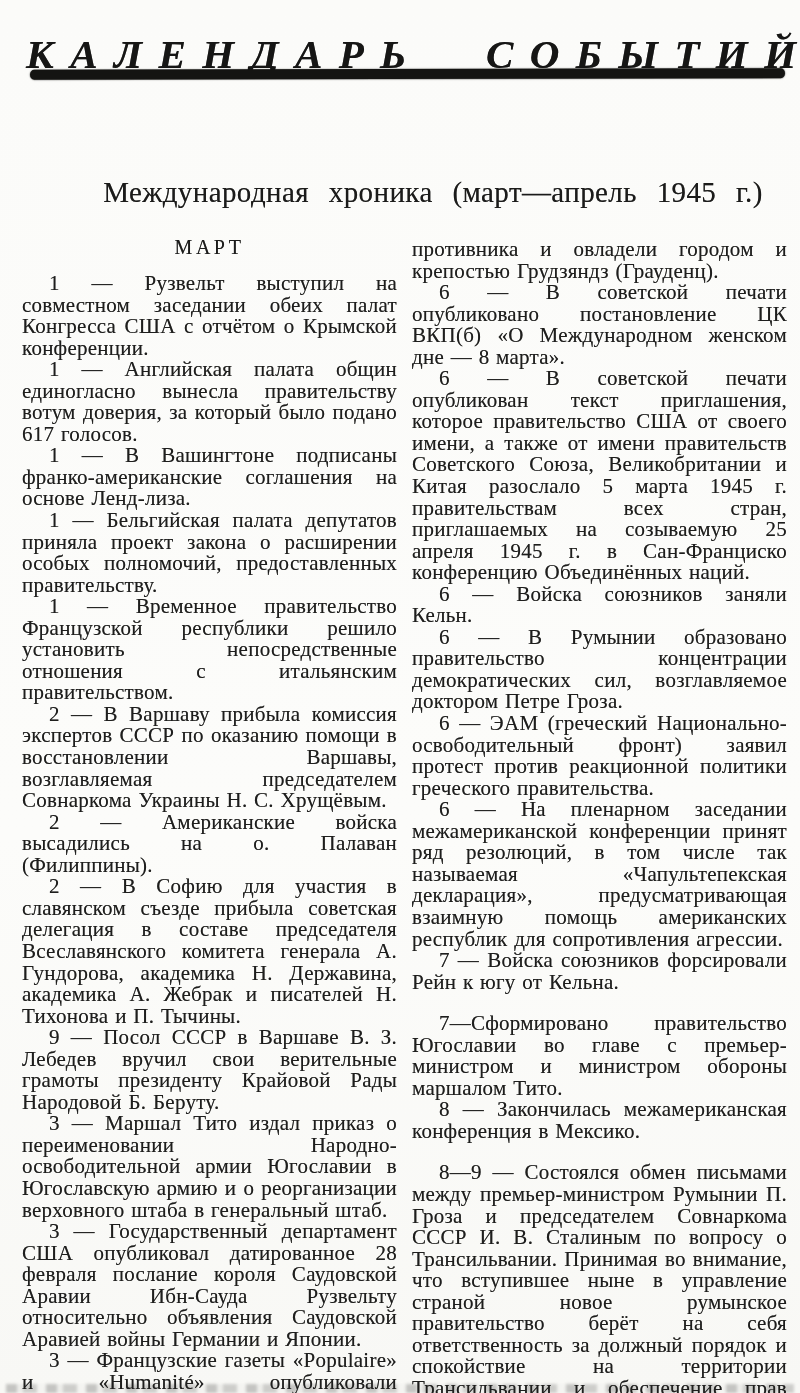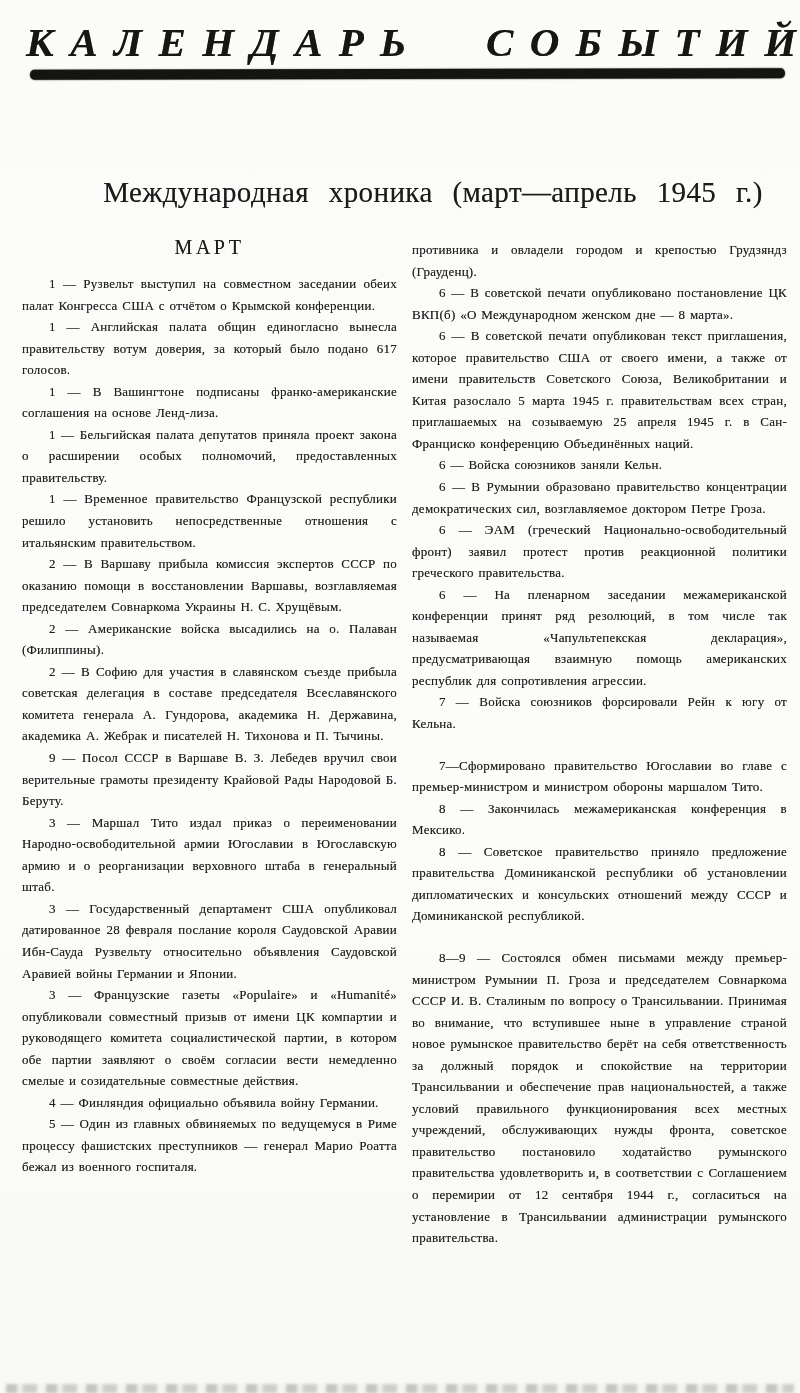--- a/index.html
+++ b/index.html
@@ -14,21 +14,21 @@
     margin: 0 auto;
     background: linear-gradient(180deg, #fbfbf9 0%, #fcfcfa 60%, #f8f8f5 100%);
     overflow: hidden;
     color: #1d1d1c;
     font-family: "Liberation Serif", serif;
   }
 
   
   .masthead {
     position: absolute;
-    top: 18px;
+    top: 30px;
     left: 26px;
     right: 8px;
     font-family: "Liberation Serif", serif;
     font-style: italic;
     font-weight: bold;
     font-size: 41px;
     letter-spacing: 0.40em;
     word-spacing: 0.9em;
     white-space: nowrap;
     color: #161615;
@@ -80,21 +80,21 @@
     margin: 0 0 14px 0;
     text-align: center;
     font-size: 20px;
     letter-spacing: 3.5px;
     color: #1c1c1b;
     text-shadow: 0 0 0.5px rgba(25,25,25,.6);
   }
 
   .entry {
     margin: 0;
-    font-size: 13px;
+    font-size: 21px;
     line-height: 21.55px;
     text-align: justify;
     text-indent: 27px;
     letter-spacing: 0.25px;
     word-spacing: 1.2px;
     color: #1e1e1d;
     text-shadow: 0 0 0.55px rgba(30,30,28,.55);
   }
   .entry.cont { text-indent: 0; }
   .entry.gap { margin-top: 20px; }
@@ -152,20 +152,19 @@
     <p class="entry cont">противника и овладели городом и крепостью Грудзяндз (Грауденц).</p>
         <p class="entry">6 — В советской печати опубликовано постановление ЦК ВКП(б) «О Международном женском дне — 8 марта».</p>
         <p class="entry">6 — В советской печати опубликован текст приглашения, которое правительство США от своего имени, а также от имени правительств Советского Союза, Великобритании и Китая разослало 5 марта 1945 г. правительствам всех стран, приглашаемых на созываемую 25 апреля 1945 г. в Сан-Франциско конференцию Объединённых наций.</p>
         <p class="entry">6 — Войска союзников заняли Кельн.</p>
         <p class="entry">6 — В Румынии образовано правительство концентрации демократических сил, возглавляемое доктором Петре Гроза.</p>
         <p class="entry">6 — ЭАМ (греческий Национально-освободительный фронт) заявил протест против реакционной политики греческого правительства.</p>
         <p class="entry">6 — На пленарном заседании межамериканской конференции принят ряд резолюций, в том числе так называемая «Чапультепекская декларация», предусматривающая взаимную помощь американских республик для сопротивления агрессии.</p>
         <p class="entry">7 — Войска союзников форсировали Рейн к югу от Кельна.</p>
         <p class="entry gap">7—Сформировано правительство Югославии во главе с премьер-министром и министром обороны маршалом Тито.</p>
         <p class="entry">8 — Закончилась межамериканская конференция в Мексико.</p>
-        <p class="entry">8 — Советское правительство приняло предложение правительства Доминиканской республики об установлении дипломатических и консульских отношений между СССР и Доминиканской республикой.</p>
         <p class="entry gap">8—9 — Состоялся обмен письмами между премьер-министром Румынии П. Гроза и председателем Совнаркома СССР И. В. Сталиным по вопросу о Трансильвании. Принимая во внимание, что вступившее ныне в управление страной новое румынское правительство берёт на себя ответственность за должный порядок и спокойствие на территории Трансильвании и обеспечение прав национальностей, а также условий правильного функционирования всех местных учреждений, обслуживающих нужды фронта, советское правительство постановило ходатайство румынского правительства удовлетворить и, в соответствии с Соглашением о перемирии от 12 сентября 1944 г., согласиться на установление в Трансильвании администрации румынского правительства.</p>
       </div>
   </div>
 
   <div class="edge-artifact"></div>
 
 </div>
 
 </body></html>

